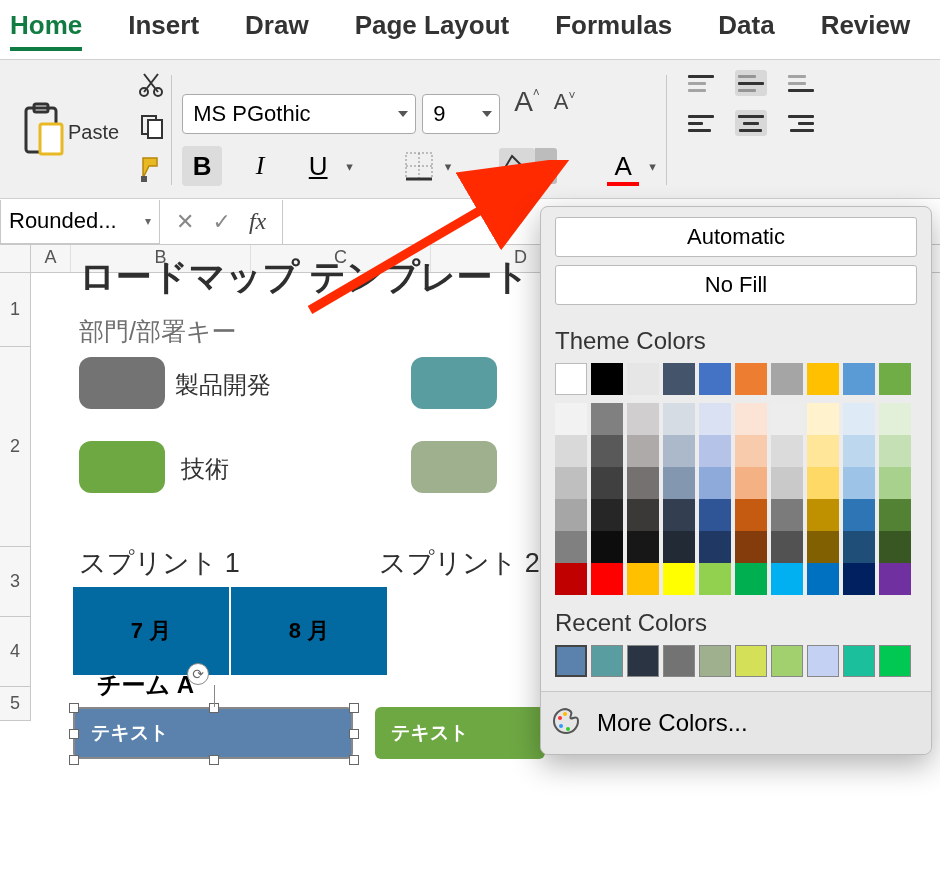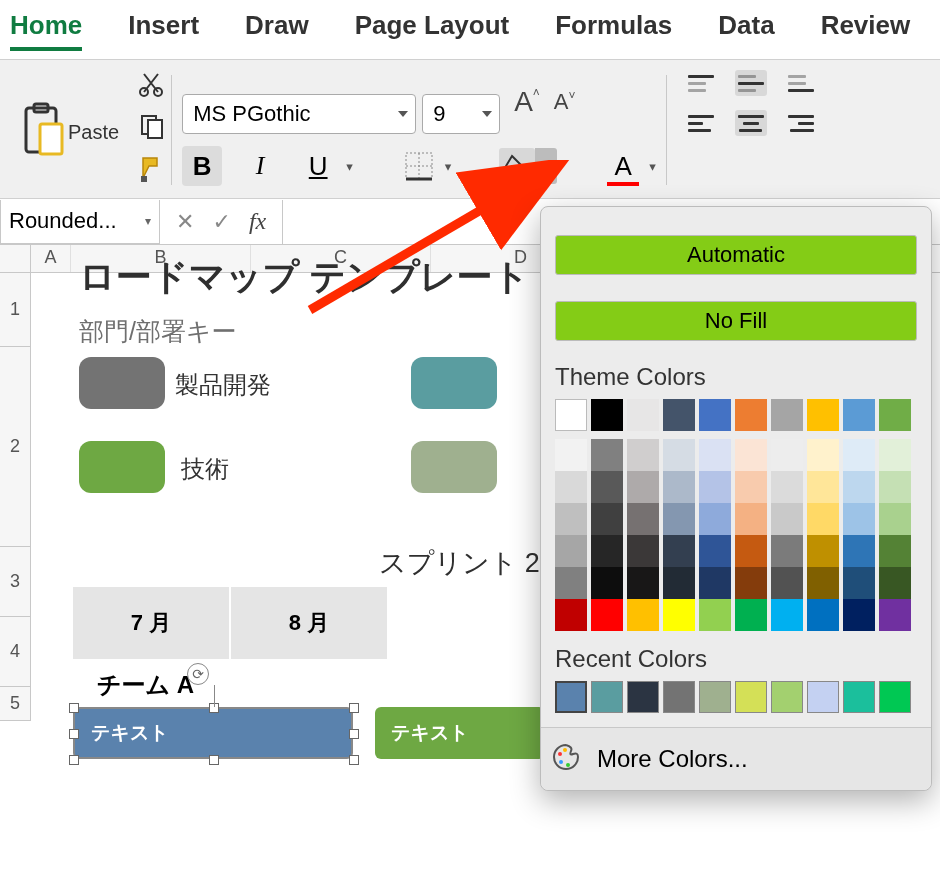--- a/index.html
+++ b/index.html
@@ -65,30 +65,30 @@
   .rowhdr { width:30px; display:flex; align-items:center; justify-content:center; font-size:18px; color:#555; border-bottom:1px solid #c8c8c8; background:#f6f6f6; }
   .colhdrs { display:flex; border-bottom:1px solid #c8c8c8; height:28px; }
   .colhdr { text-align:center; font-size:18px; color:#555; padding-top:2px; border-right:1px solid #e0e0e0; background:#f6f6f6; }
   .canvas { position: relative; flex:1; }
 
   .title { font-size: 36px; font-weight: 800; color:#2f2f2f; position:absolute; left:48px; top:8px; }
   .keylabel { position:absolute; left:48px; top:70px; font-size:25px; color:#6f6f6f; }
   .chip { position:absolute; width:86px; height:52px; border-radius:12px; }
   .chiptext { position:absolute; font-size:24px; color:#333; }
   .sprint { position:absolute; font-size:27px; color:#2f2f2f; }
-  .monthbar { position:absolute; background:#e5e5e5; height:72px; display:flex; align-items:center; justify-content:center; font-size:22px; font-weight:700; border-right: 2px solid #fff; }
+  .monthbar { position:absolute; background:#0369a1; height:88px; display:flex; align-items:center; justify-content:center; font-size:22px; font-weight:700; border-right: 2px solid #fff; }
   .team { position:absolute; font-size:24px; font-weight:700; }
   .task { position:absolute; height:52px; border-radius:6px; display:flex; align-items:center; padding-left:16px; color:#fff; font-size:19px; font-weight:700; }
   .task.sel { border:2px solid #888; }
   .handle { position:absolute; width:10px; height:10px; background:#fff; border:1.5px solid #666; }
   .rotate { position:absolute; width:22px; height:22px; border:1.5px solid #888; border-radius:50%; background:#fff; display:flex; align-items:center; justify-content:center; font-size:14px; color:#666; }
 
   
   .popover { position:absolute; left:540px; top:206px; width:392px; background:#ececec; border:1px solid #bcbcbc; border-radius:8px; box-shadow: 0 10px 30px rgba(0,0,0,0.3); padding: 10px 14px 0 14px; z-index: 10; }
-  .popbtn { background:#84cc16; border:1px solid #bbb; width:100%; height:40px; font-size:22px; border-radius:3px; margin-bottom:8px; cursor:pointer;margin-top:18px; }
+  .popbtn { background:#ffffff; border:1px solid #bbb; width:100%; height:40px; font-size:22px; border-radius:3px; margin-bottom:8px; cursor:pointer; }
   .section { font-size:24px; color:#333; margin: 14px 0 8px 0; font-weight:500; }
   .swatch-row { display:flex; gap:4px; }
   .swatch { width:32px; height:32px; cursor:pointer; }
   .swatch.bordered { border:1px solid #bbb; }
   .shade-col { display:flex; flex-direction:column; }
   .shade { width:32px; height:32px; cursor:pointer; }
   .recent .swatch { border:1px solid #888; }
   .recent .swatch.sel { border:2px solid #444; }
   .more { display:flex; align-items:center; gap:16px; padding: 14px 10px; border-top:1px solid #c8c8c8; margin: 14px -14px 0 -14px; background:#e6e6e6; border-radius: 0 0 8px 8px; cursor:pointer; }
   .more-txt { font-size:24px; }
@@ -253,20 +253,21 @@
     <div class="title">ロードマップ テンプレート</div>
     <div class="keylabel">部門/部署キー</div>
 
     <div class="chip" style="left:48px; top:112px; background:#737373"></div>
     <div class="chiptext" style="left:144px; top:124px">製品開発</div>
     <div class="chip" style="left:48px; top:196px; background:#6ea843"></div>
     <div class="chiptext" style="left:150px; top:208px">技術</div>
     <div class="chip" style="left:380px; top:112px; background:#5a9da0"></div>
     <div class="chip" style="left:380px; top:196px; background:#9fb08f"></div>
 
+    <div class="sprint" style="left:48px; top:300px">スプリント 1</div>
     <div class="sprint" style="left:348px; top:300px">スプリント 2</div>
 
     <div class="monthbar" style="left:42px; top:342px; width:158px">7 月</div>
     <div class="monthbar" style="left:200px; top:342px; width:158px">8 月</div>
 
     <div class="team" style="left:66px; top:424px">チーム A</div>
     <div class="rotate" style="left:156px; top:418px">⟳</div>
 
     <div class="task sel" style="left:42px; top:462px; width:280px; background:#5a82ad">
       <span>テキスト</span>

